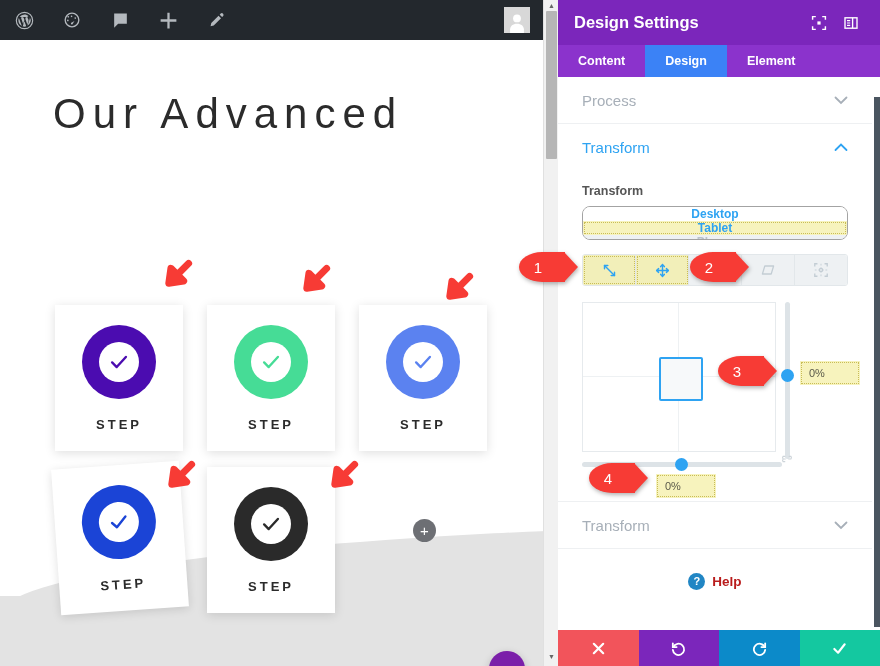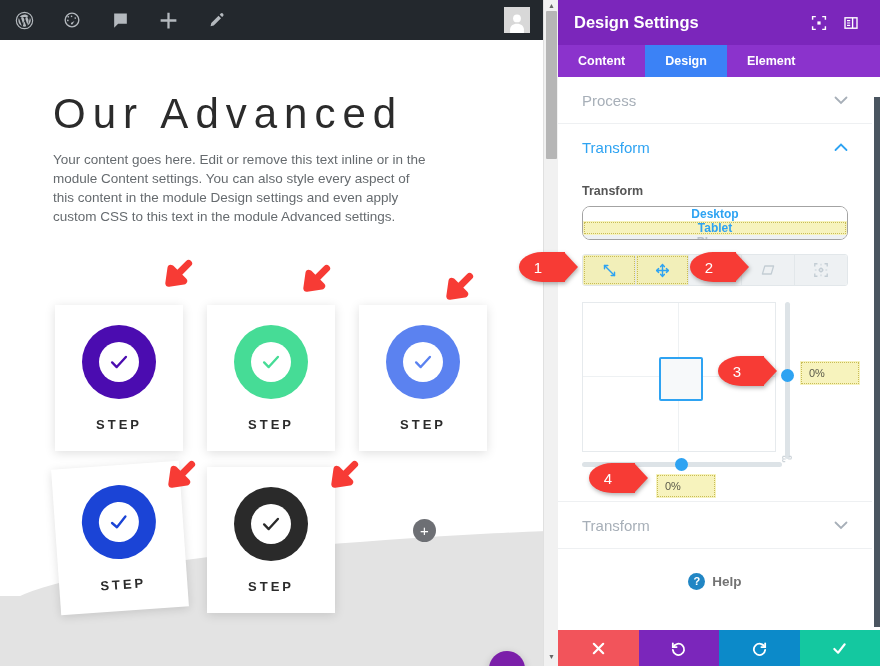--- a/index.html
+++ b/index.html
@@ -405,21 +405,21 @@
   }
   #help-badge {
     width: 17px; height: 17px;
     border-radius: 50%;
     background: #2186c4;
     color: #fff;
     font-size: 11px;
     font-weight: 700;
     display: flex; align-items: center; justify-content: center;
   }
-  #help-text { font-size: 13.5px; color: #737373; font-weight: 700; }
+  #help-text { font-size: 13.5px; color: #b91c1c; font-weight: 700; }
 
   #panel-actions {
     position: absolute;
     left: 0; top: 630px;
     width: 322px; height: 36px;
     display: flex;
   }
   .action-btn {
     flex: 1;
     display: flex; align-items: center; justify-content: center;
@@ -509,21 +509,20 @@
       </svg>
     </div>
   </div>
 
   <div id="page-content">
 
     <div id="grey-band"></div>
     <div id="grey-band2"></div>
 
     <div id="headline">Our Advanced</div>
-    <div id="body-copy">Your content goes here. Edit or remove this text inline or in the module Content settings. You can also style every aspect of this content in the module Design settings and even apply custom CSS to this text in the module Advanced settings.</div>
 
     <div class="card" style="left:55px; top:265px;">
       <div class="ring" style="background:#4b0cb0;">
         <div class="ring-inner">
           <svg width="22" height="22" viewBox="0 0 24 24" fill="none" stroke="#4b0cb0" stroke-width="2.6" stroke-linecap="round" stroke-linejoin="round">
               <path d="M4.5 12.5l5 5 10-11"></path>
             </svg>
         </div>
       </div>
       <div class="card-label">STEP</div>

